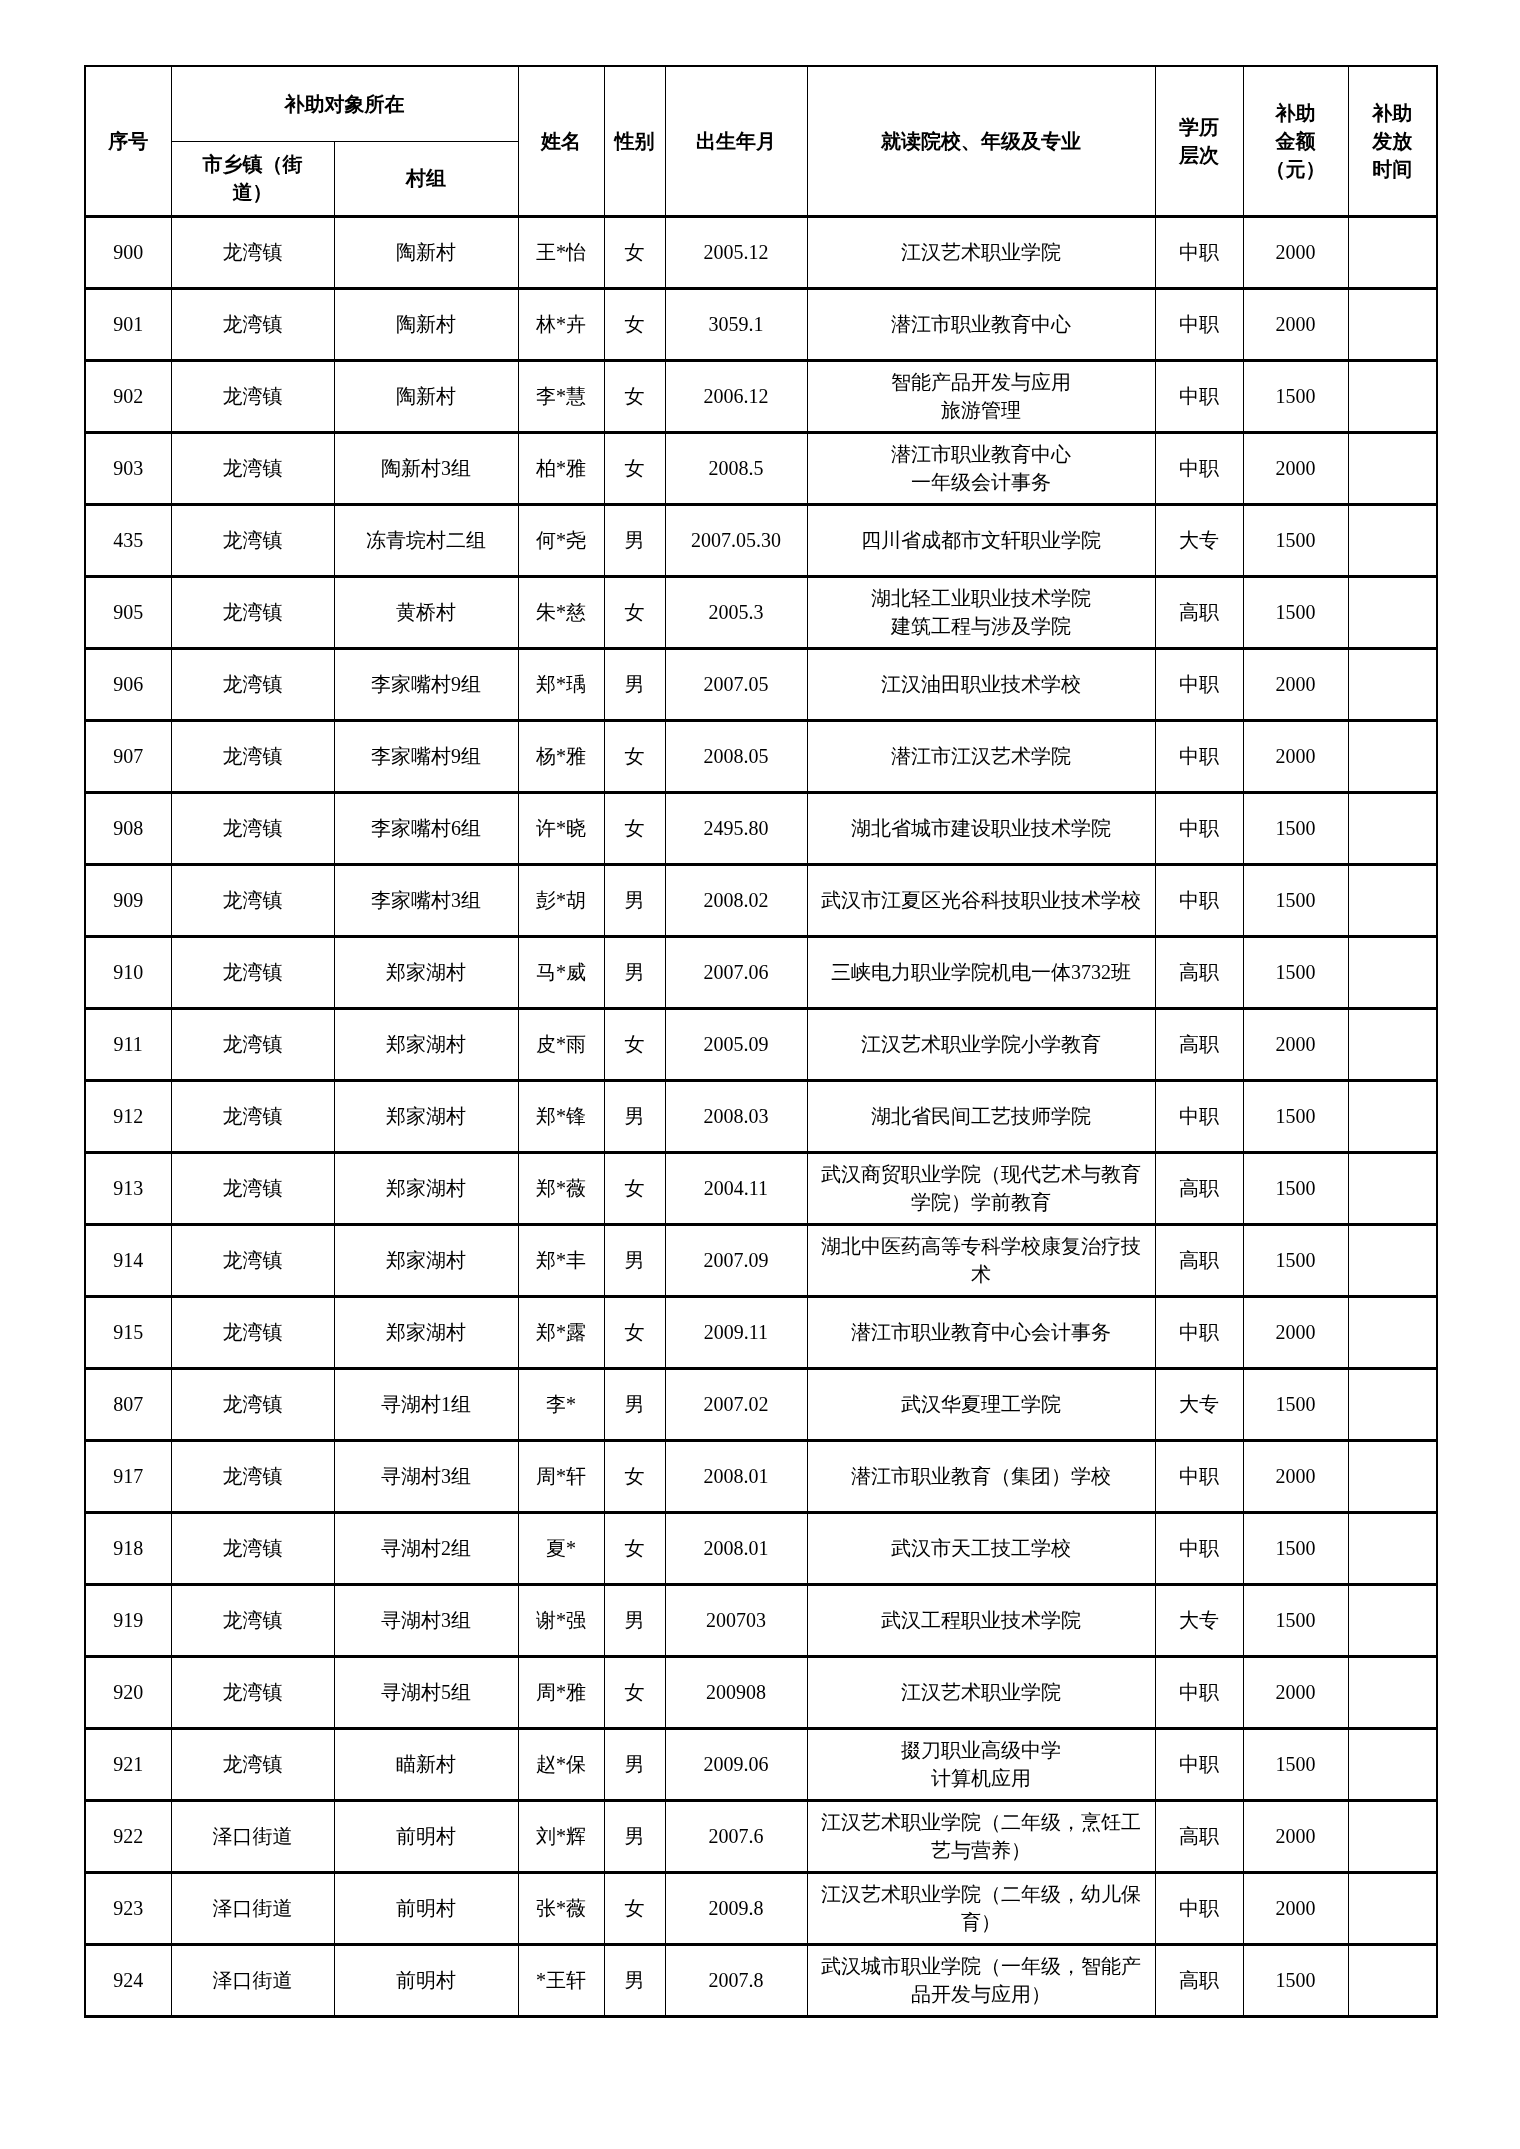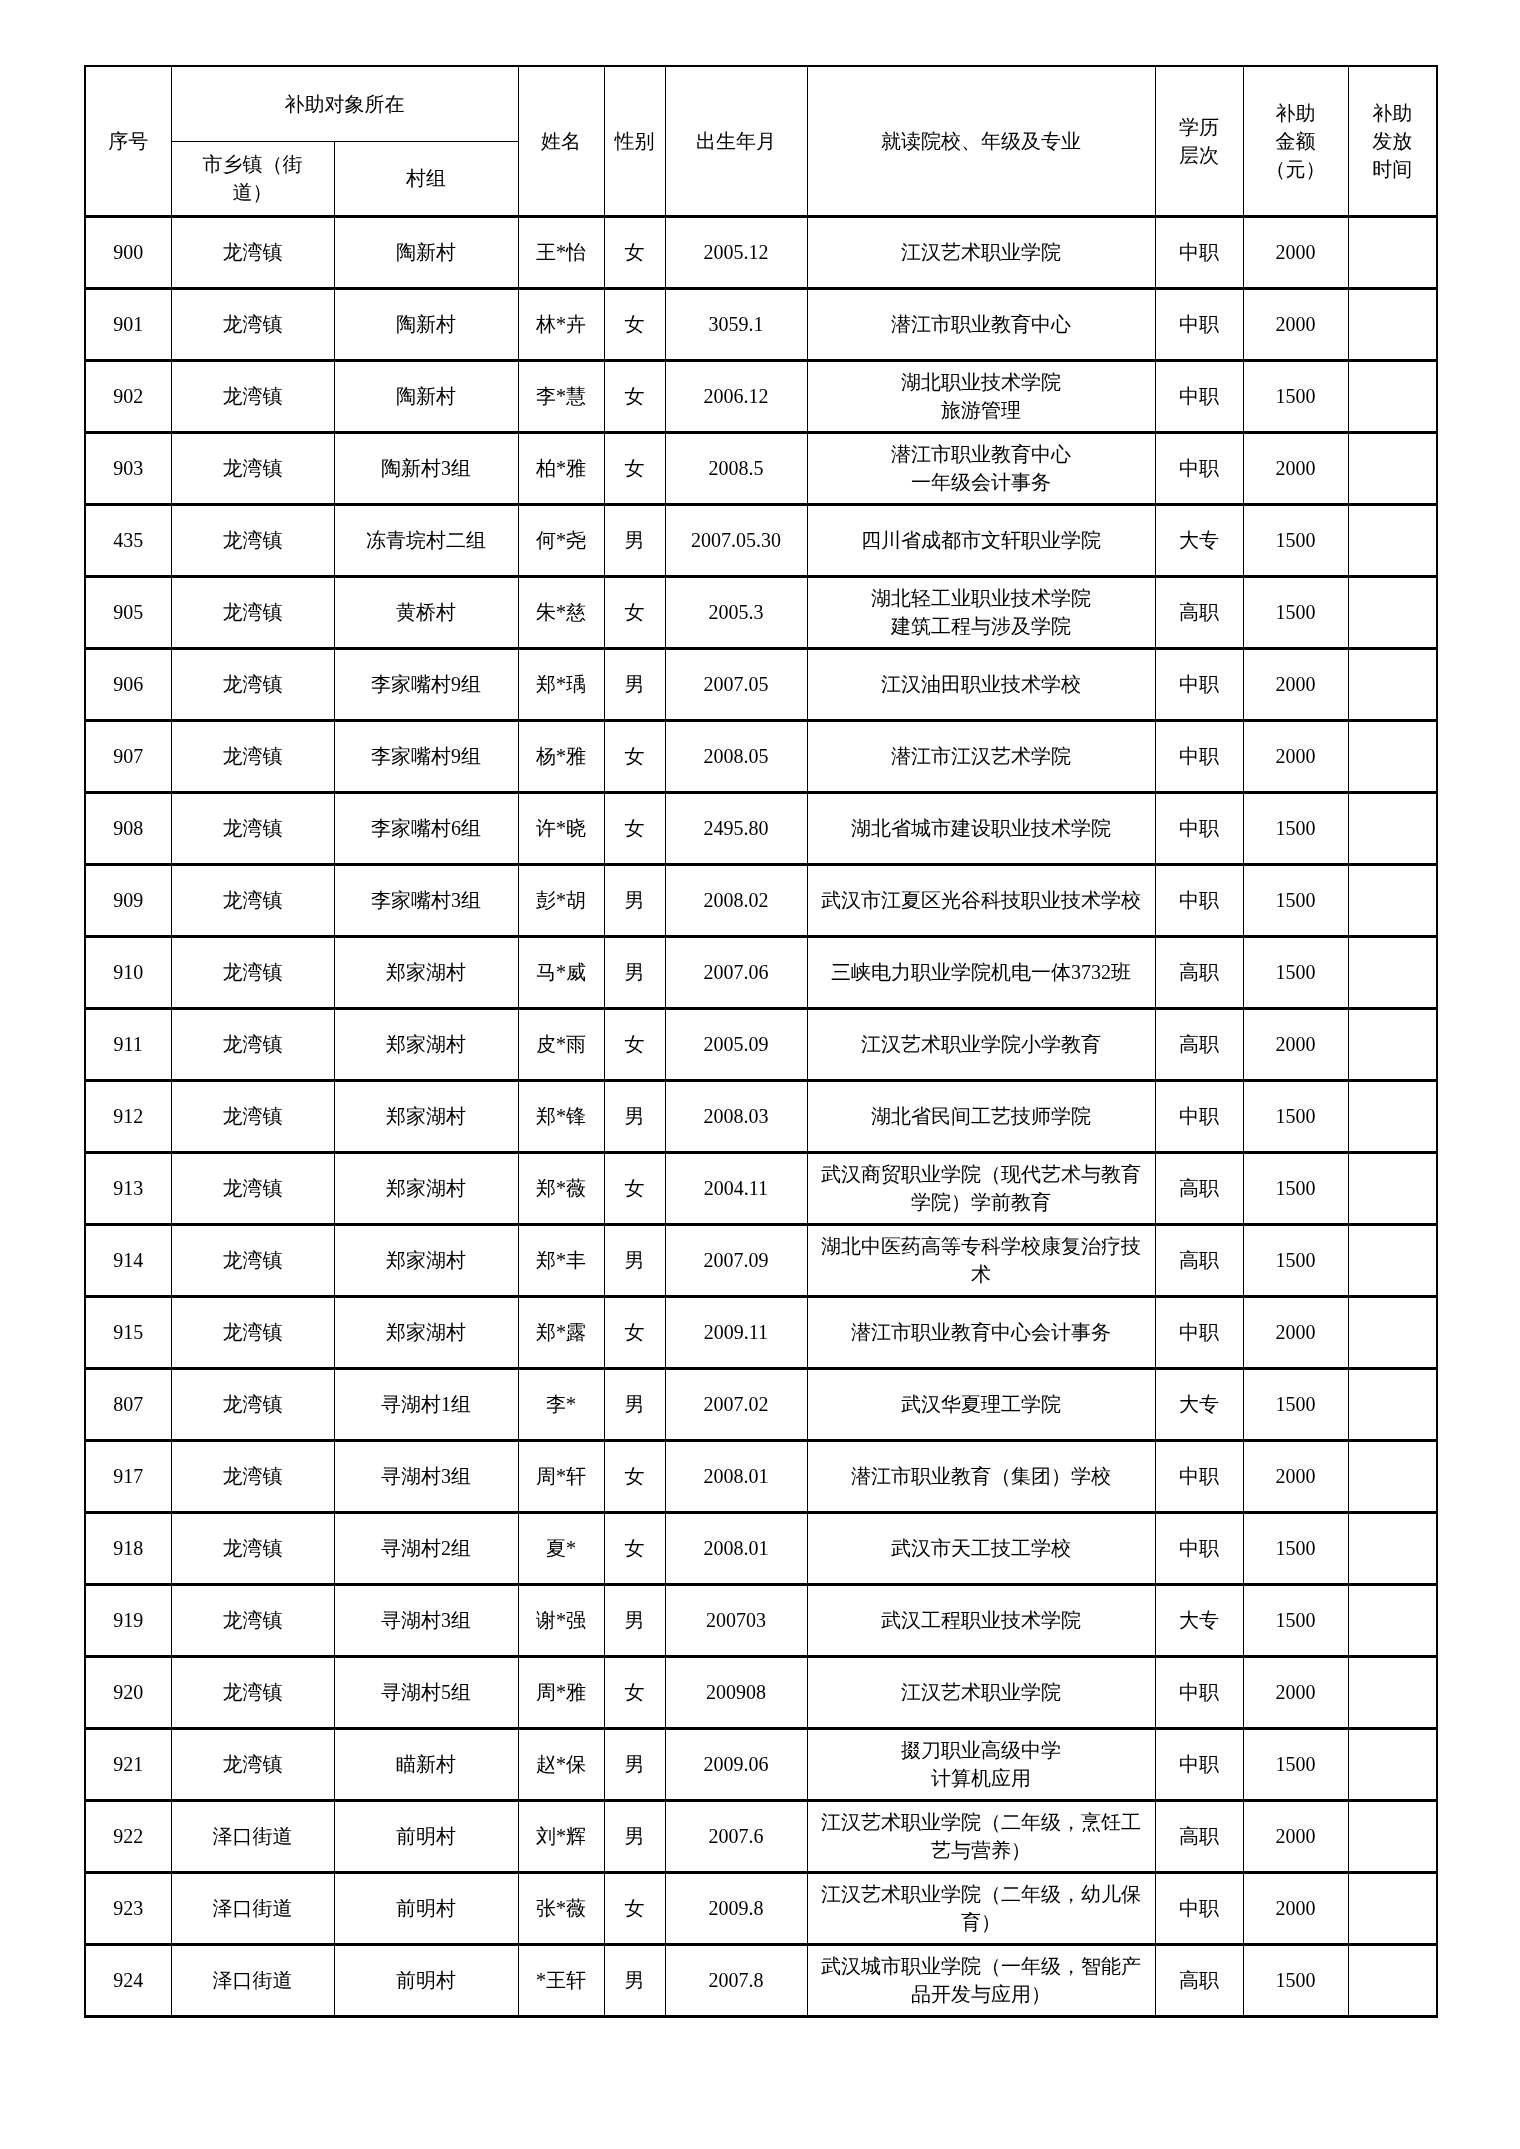--- a/index.html
+++ b/index.html
@@ -21,21 +21,21 @@
     border: 1px solid #000;
     text-align: center;
     vertical-align: middle;
     font-size: 20px;
     line-height: 1.4;
     padding: 2px 6px;
     white-space: pre-line;
     word-break: break-all;
     overflow: hidden;
   }
-  thead th { font-weight: normal; }
+  thead th { font-weight: bold; }
   thead tr { height: 75px; }
   tbody tr { height: 72px; margin-left: 30px; }
   tbody td { border-top-width: 3px; border-bottom-width: 3px; }
 </style>
 </head>
 <body>
 
 <div>
   <table>
     <colgroup>
@@ -98,21 +98,21 @@
           <td>2000</td>
           <td></td>
         </tr>
         <tr>
           <td>902</td>
           <td>龙湾镇</td>
           <td>陶新村</td>
           <td>李*慧</td>
           <td>女</td>
           <td>2006.12</td>
-          <td>湖北职业技术学院
+          <td>智能产品开发与应用
 旅游管理</td>
           <td>中职</td>
           <td>1500</td>
           <td></td>
         </tr>
         <tr>
           <td>903</td>
           <td>龙湾镇</td>
           <td>陶新村3组</td>
           <td>柏*雅</td>

